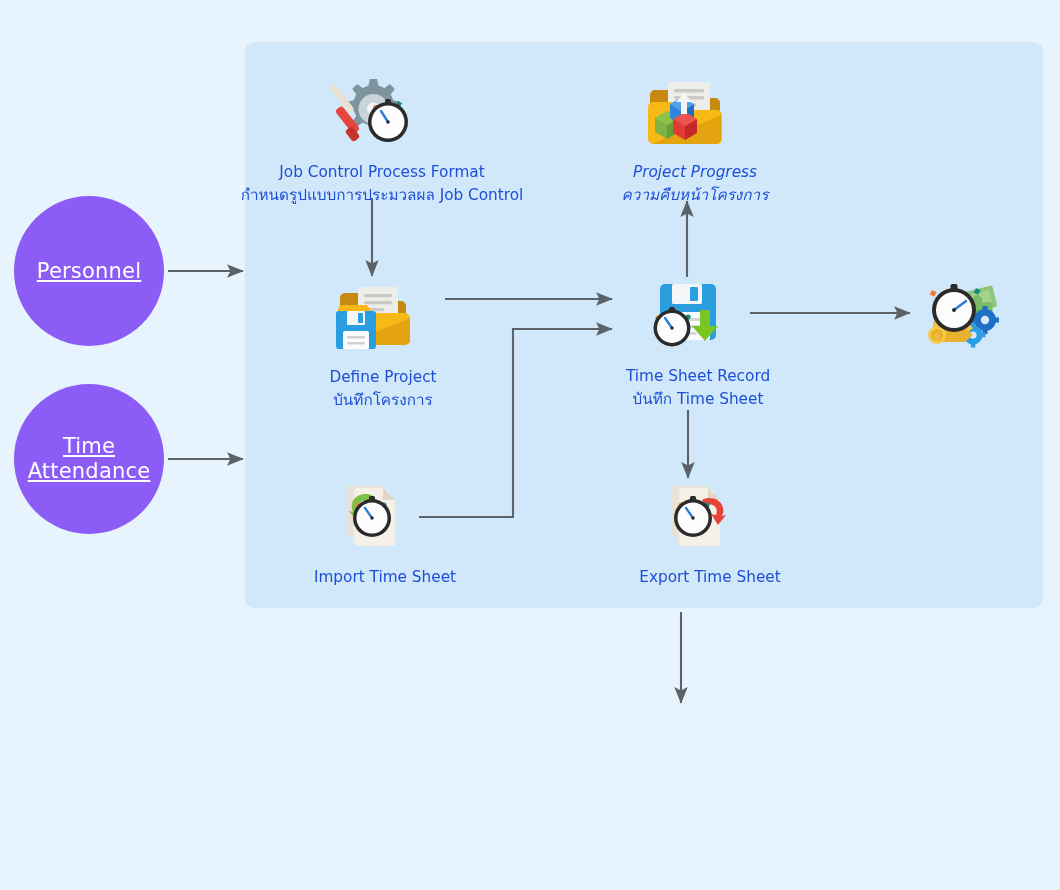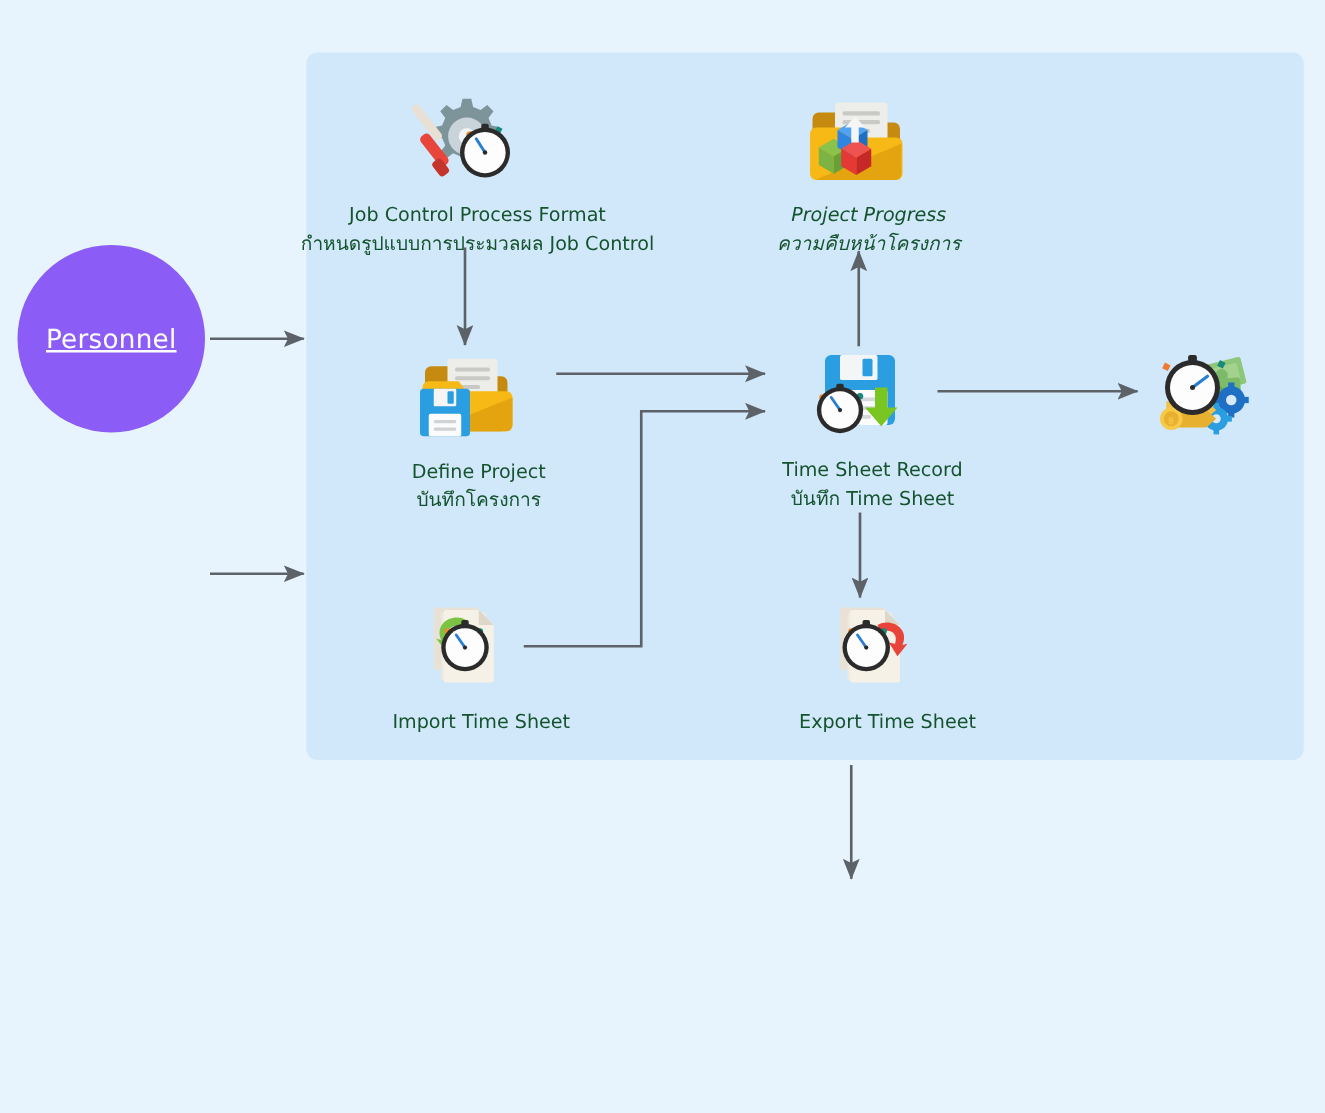--- a/index.html
+++ b/index.html
@@ -53,21 +53,21 @@
     flex-direction: column;
     align-items: center;
   }
   .node .icon-wrap {
     width: 90px; height: 82px;
     display: flex; align-items: center; justify-content: center;
   }
   .node .cap {
     margin-top: 7px;
     text-align: center;
-    color: #14532d;
+    color: #1d4ed8;
     font-size: 15.3px;
     line-height: 1.5;
     white-space: nowrap;
     margin-left: 20px;
   }
   .node .cap .th { display: block; }
 
   #node-job-control   { left: 262px; top: 72px; }
   #node-project-progress { left: 575px; top: 72px; font-style: italic; }
   #node-define-project { left: 263px; top: 277px; }
@@ -106,20 +106,24 @@
       <line x1="750" y1="313" x2="910" y2="313"></line>
       <line x1="688" y1="410" x2="688" y2="478"></line>
       <line x1="681" y1="612" x2="681" y2="703"></line>
     </g>
   </svg>
 
   <div class="circle blue" id="circle-personnel">
     <span class="label">Personnel</span>
   </div>
 
+  <div class="circle blue" id="circle-time-attendance">
+    <span class="label">Time
+Attendance</span>
+  </div>
 
 
   <div class="node" id="node-job-control">
     <div class="icon-wrap">
       <svg width="88" height="80" viewBox="0 0 88 80" xmlns="http://www.w3.org/2000/svg">
         <g transform="translate(8,2)">
           <path d="M34 4 l7 0 1.5 6.5 6 2.5 5.3-4 5 5 -4 5.3 2.5 6 6.5 1.5 0 7 -6.5 1.5 -2.5 6 4 5.3 -5 5 -5.3-4 -6 2.5 -1.5 6.5 -7 0 -1.5-6.5 -6-2.5 -5.3 4 -5-5 4-5.3 -2.5-6 -6.5-1.5 0-7 6.5-1.5 2.5-6 -4-5.3 5-5 5.3 4 6-2.5z" fill="#7e949b"></path>
           <circle cx="37.5" cy="34" r="15" fill="#c9d4da"></circle>
           <circle cx="37.5" cy="34" r="6.5" fill="#f2f6f8"></circle>
           <rect x="2" y="6" width="7" height="34" rx="3" transform="rotate(-38 5.5 23)" fill="#e8e0d4"></rect>

